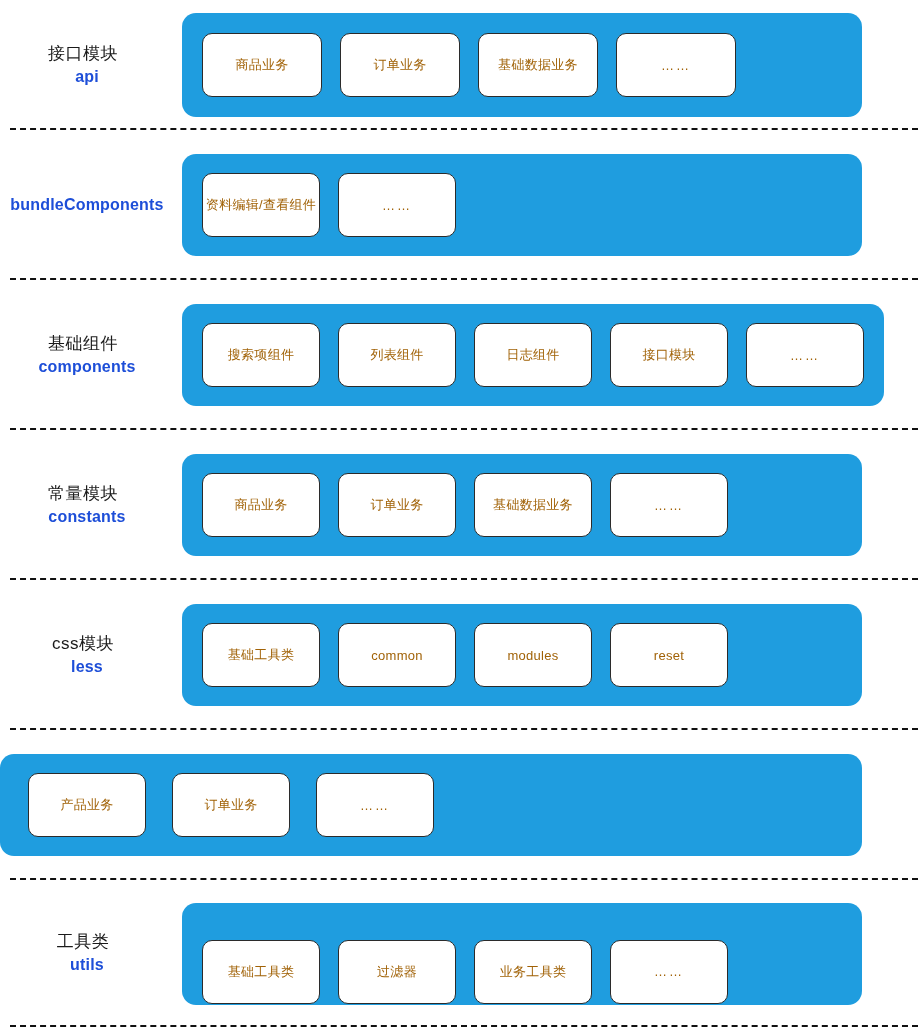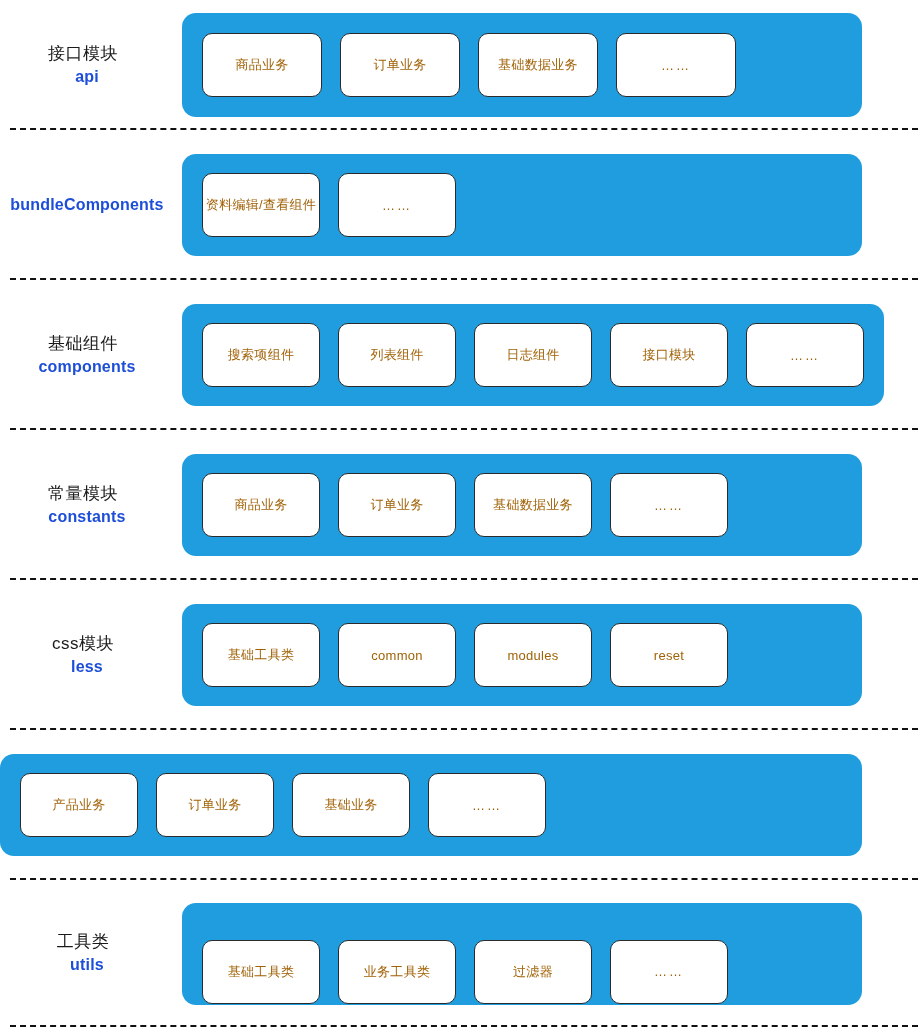--- a/index.html
+++ b/index.html
@@ -97,21 +97,21 @@
     letter-spacing: 0.3px;
   }
 
   
   .row-api .chip       { width: 120px; }
   .row-bundle .chip    { width: 118px; }
   .row-bundle .chip:first-child { width: 118px; }
   .row-components .chip{ width: 118px; }
   .row-constants .chip { width: 118px; }
   .row-less .chip      { width: 118px; }
-  .row-modules .chip   { width: 118px; }
+  .row-modules .chip   { width: 118px; margin-left: 8px; }
   .row-utils .chip     { width: 118px; margin-top: 36px; }
 
   .ellipsis { letter-spacing: 2px; }
 </style>
 </head>
 <body>
 
 <div class="diagram">
 
   <div class="layer-row first row-api">
@@ -174,31 +174,30 @@
       <div class="chip">common</div>
       <div class="chip">modules</div>
       <div class="chip">reset</div>
     </div>
   </div>
 
   <div class="layer-row row-modules">
     <div class="layer-panel">
       <div class="chip">产品业务</div>
       <div class="chip">订单业务</div>
-      <div class="chip">基础业务</div>
       <div class="chip ellipsis">……</div>
     </div>
   </div>
 
   <div class="layer-row last row-utils">
     <div class="layer-label">
       <span class="cn">工具类</span>
       <span class="en">utils</span>
     </div>
     <div class="layer-panel">
       <div class="chip">基础工具类</div>
+      <div class="chip">过滤器</div>
       <div class="chip">业务工具类</div>
-      <div class="chip">过滤器</div>
       <div class="chip ellipsis">……</div>
     </div>
   </div>
 
 </div>
 
 </body></html>

